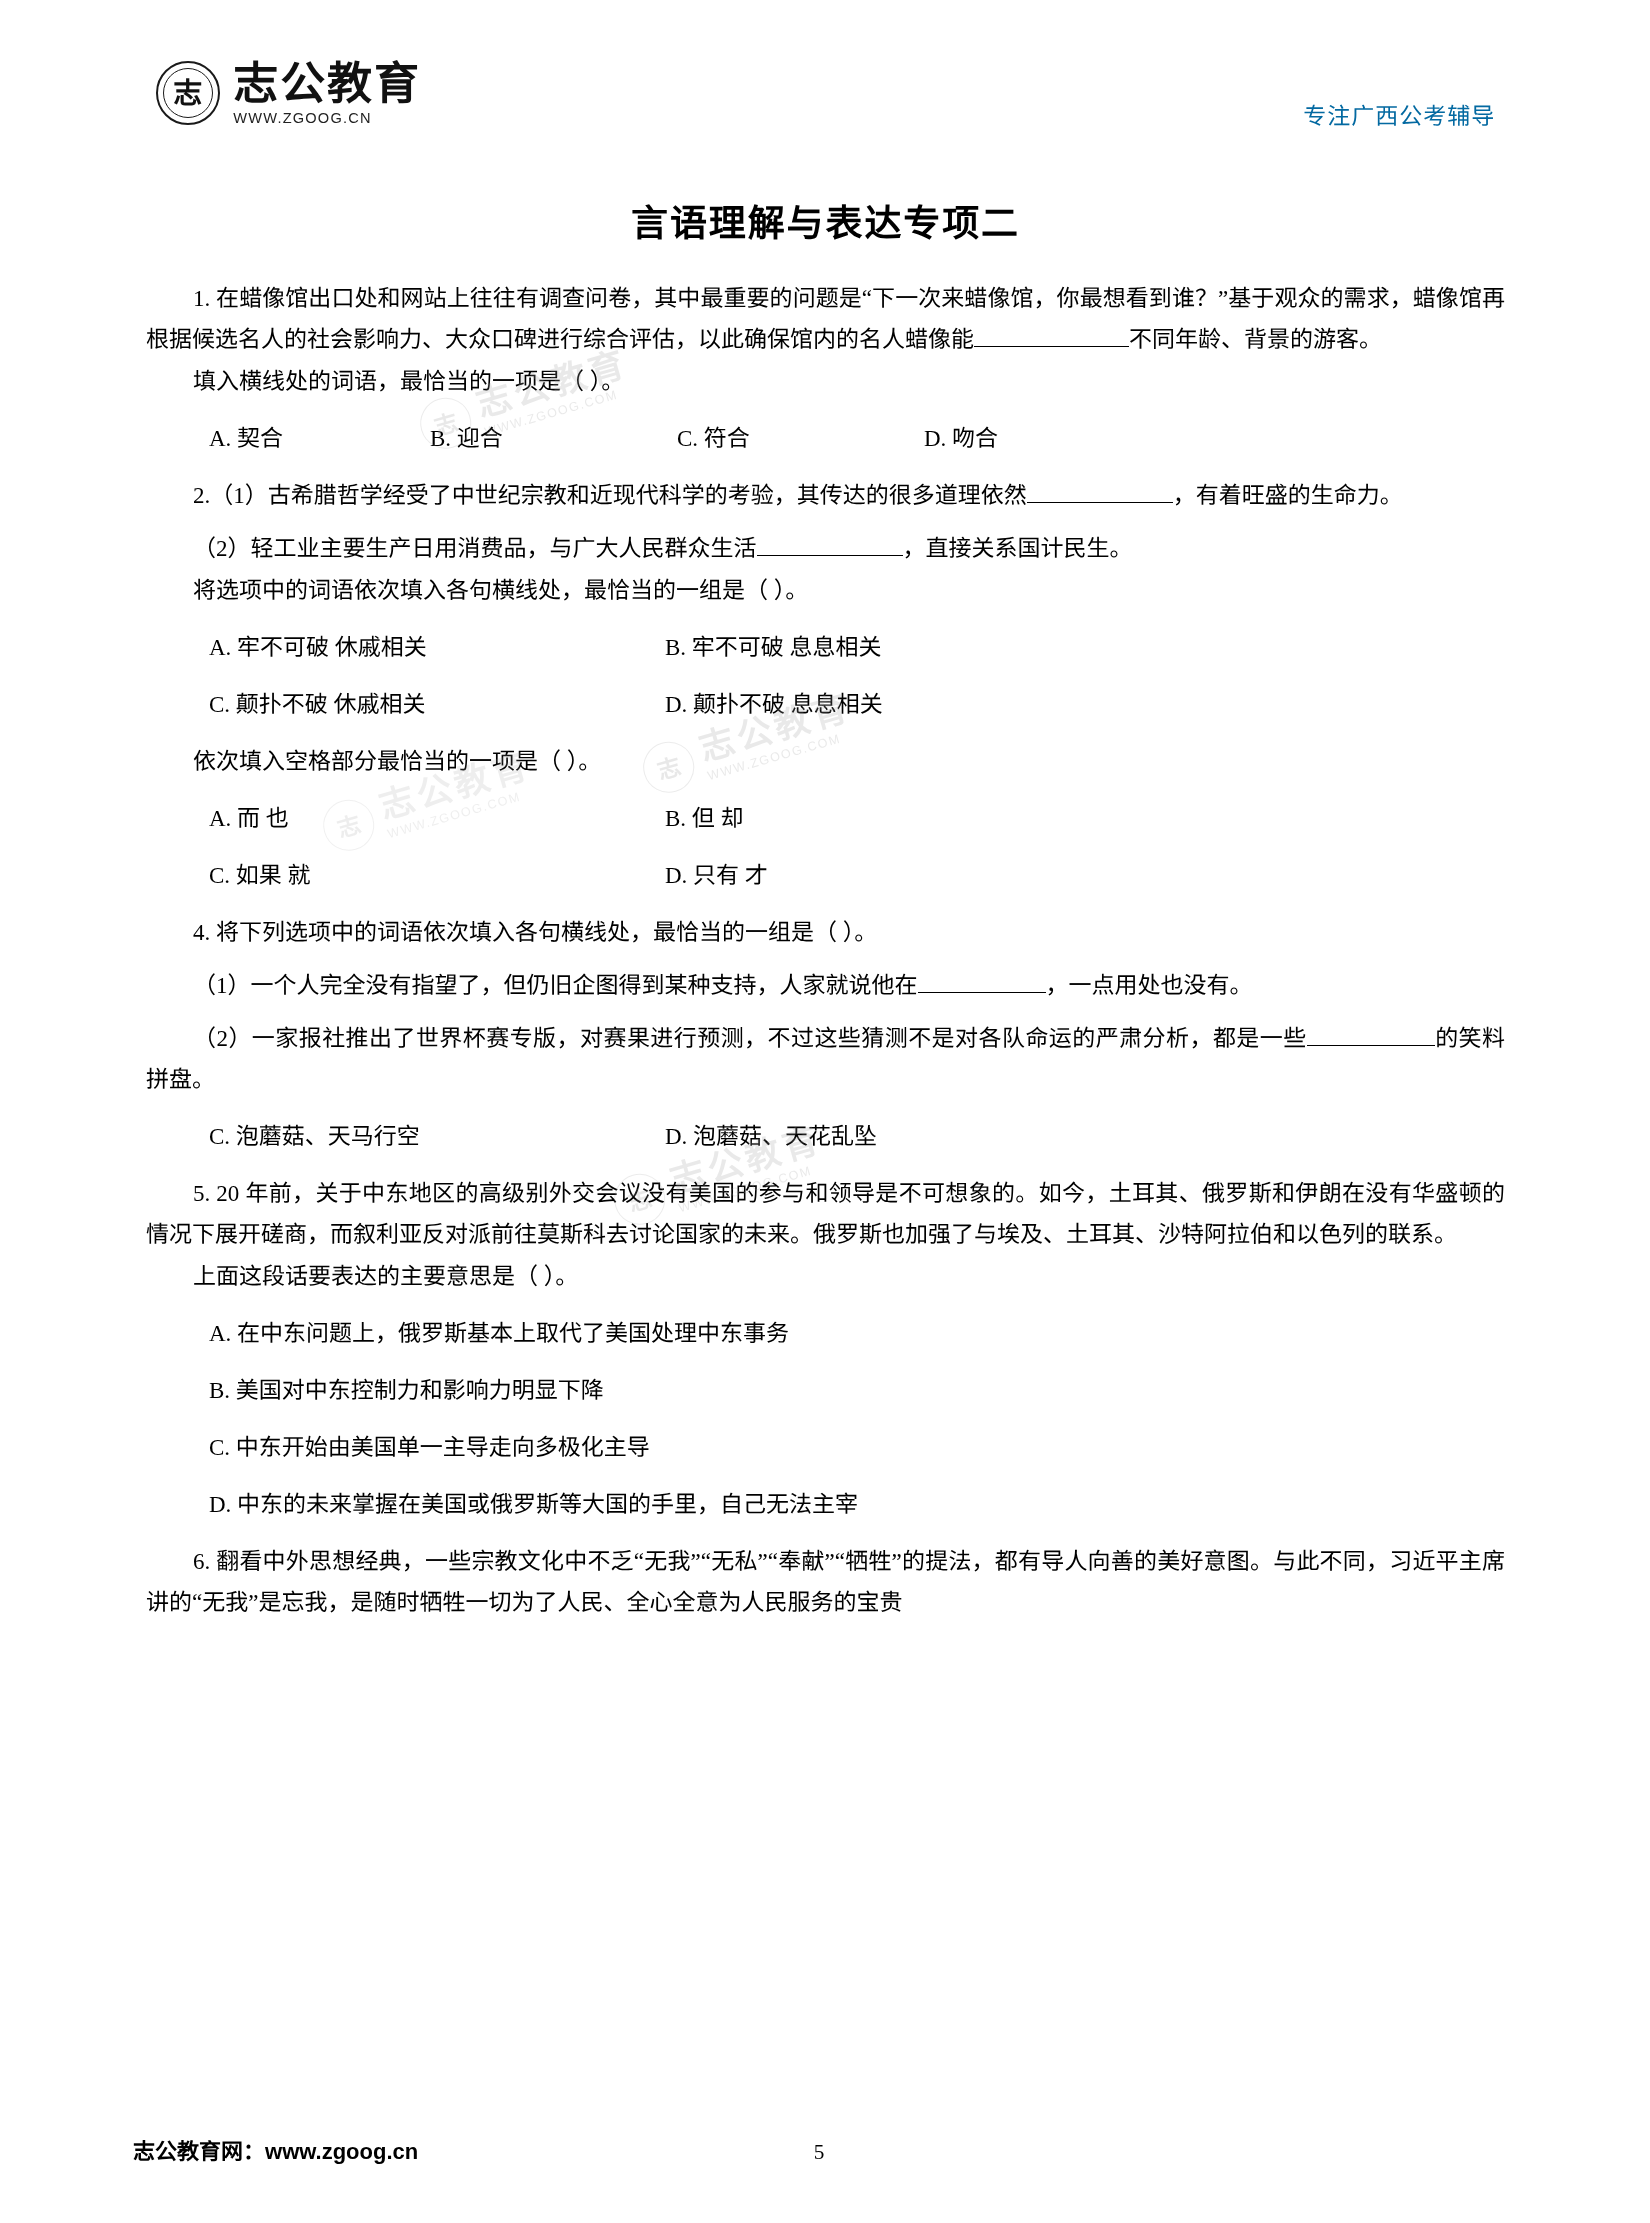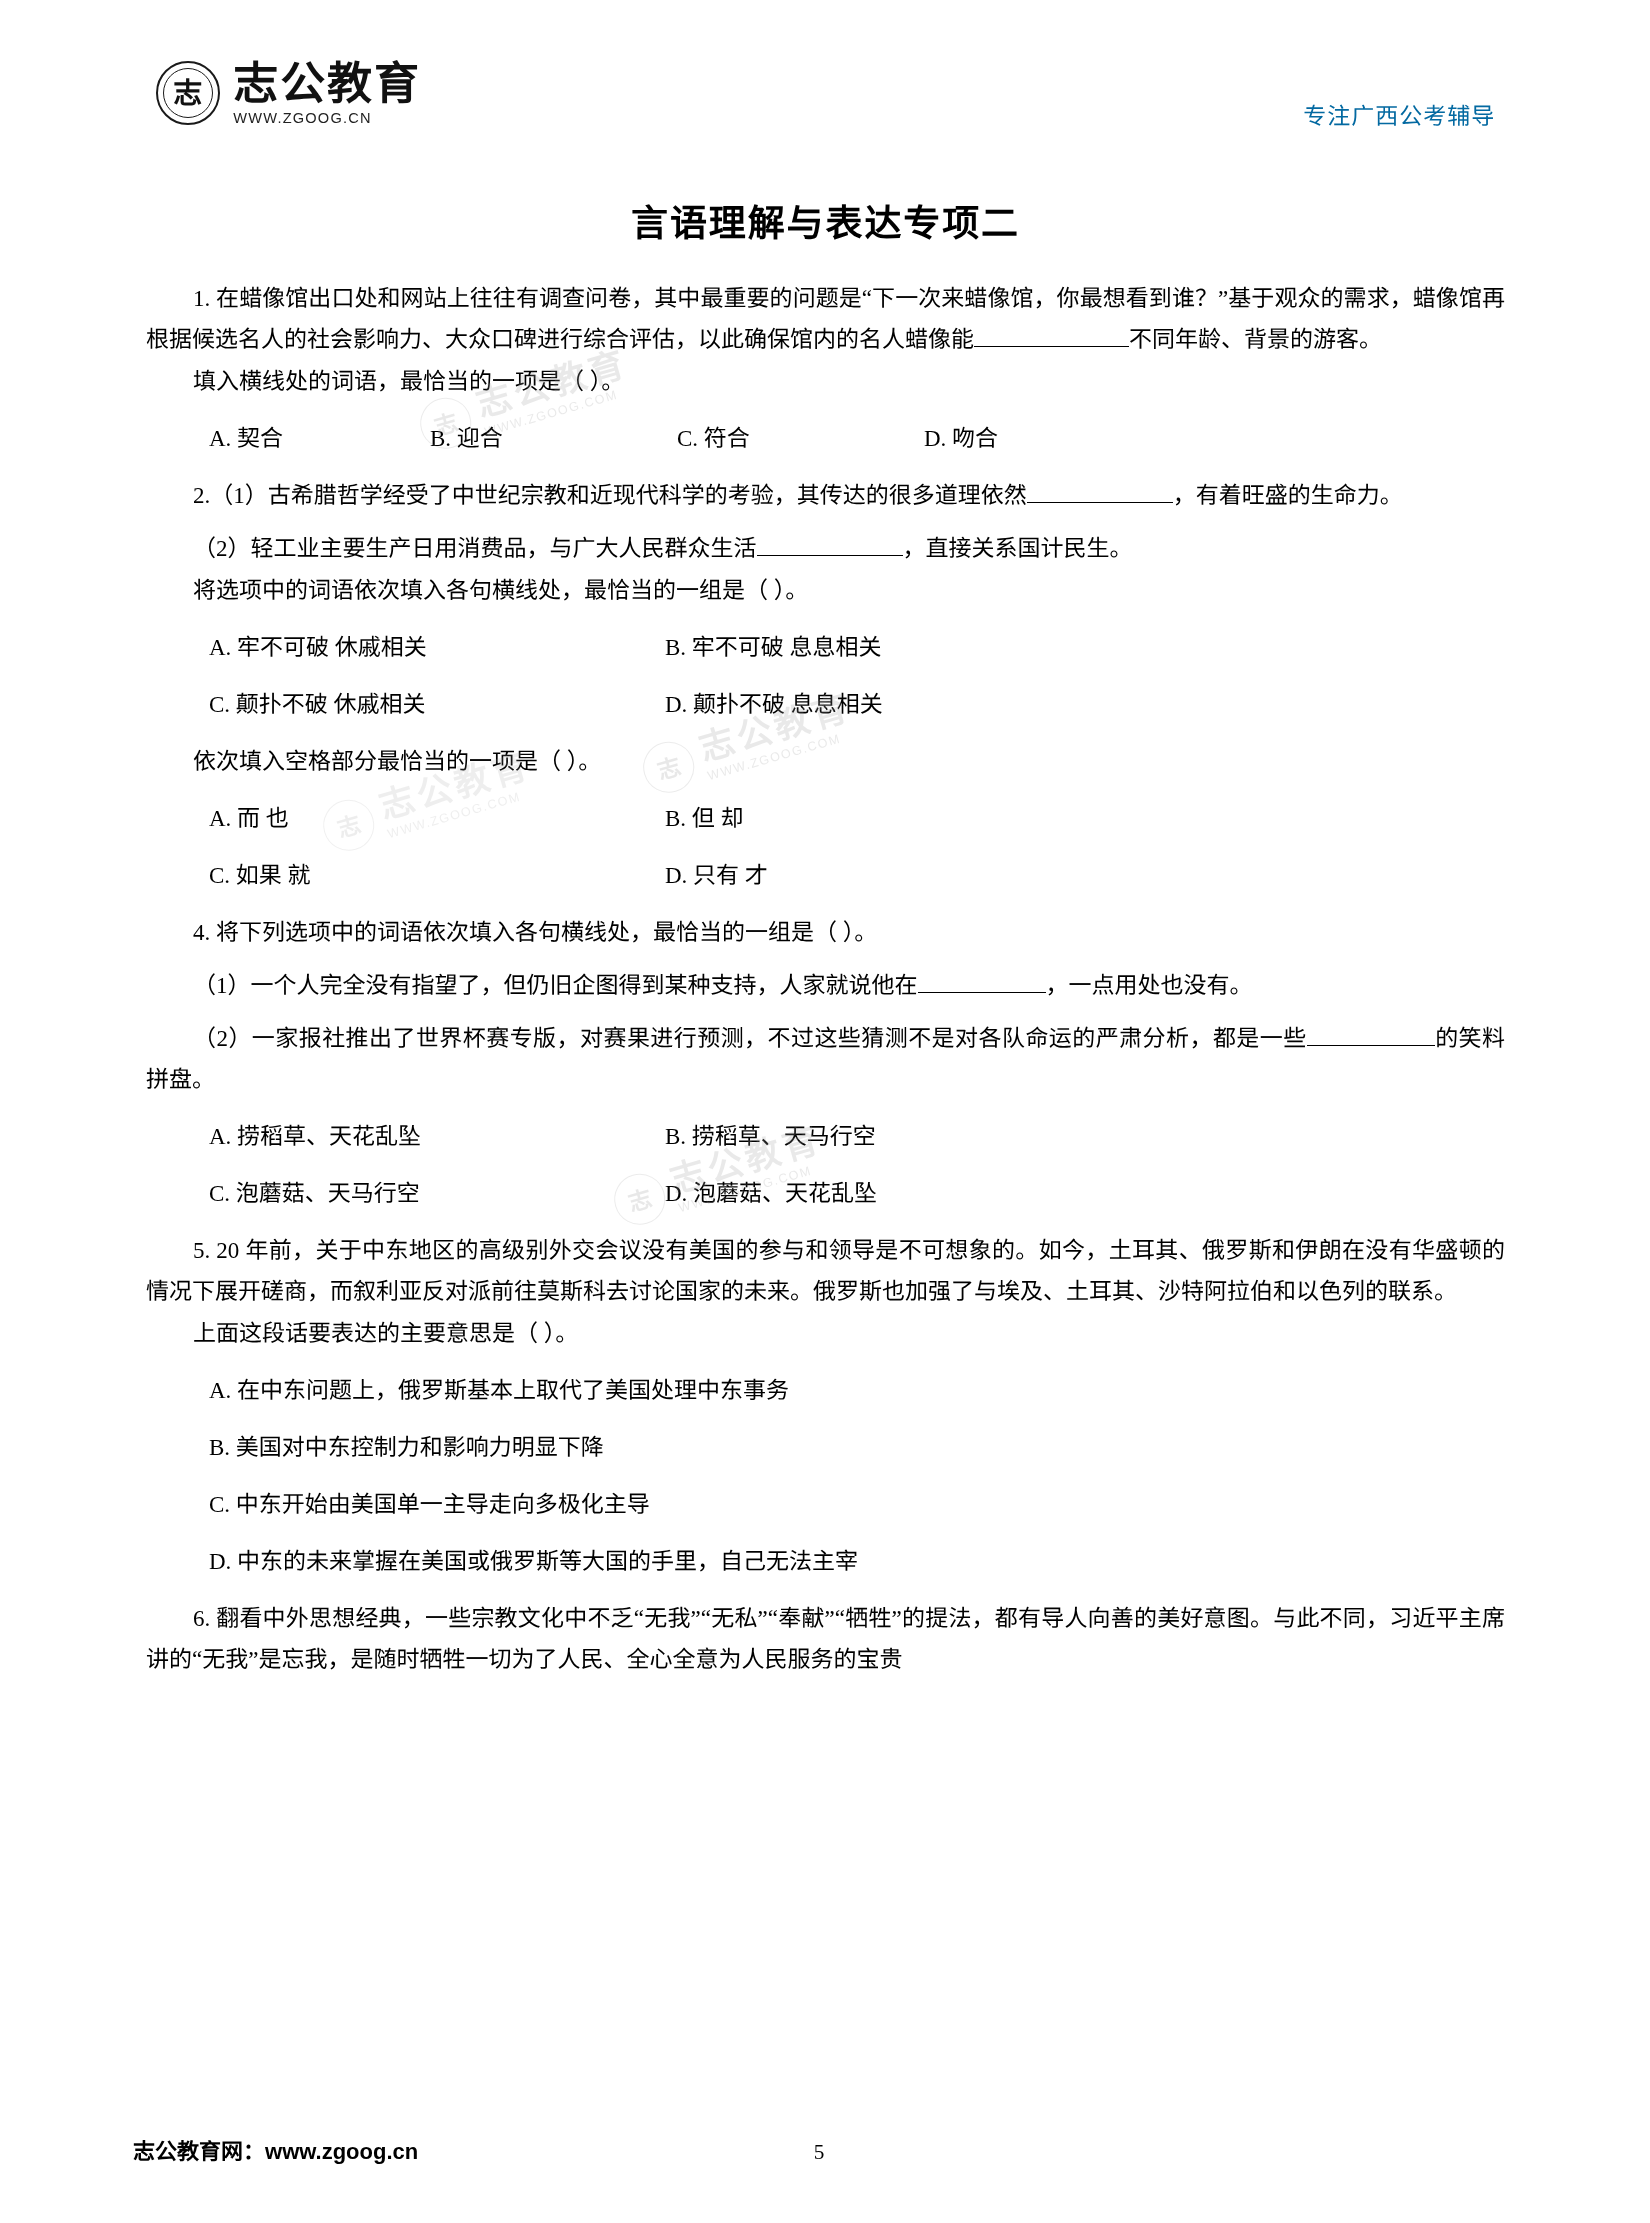--- a/index.html
+++ b/index.html
@@ -272,24 +272,20 @@
     </div>
     <div class="opt-row opt-2col">
       <span class="opt">C. 如果   就</span>
       <span class="opt">D. 只有   才</span>
     </div>
 
     <p class="para">4. 将下列选项中的词语依次填入各句横线处，最恰当的一组是（     ）。</p>
     <p class="sub"><span>（1）一个人完全没有指望了，但仍旧企图得到某种支持，人家就说他在</span><span class="blank w3"></span><span>，一点用处也没有。</span></p>
     <p class="sub"><span>（2）一家报社推出了世界杯赛专版，对赛果进行预测，不过这些猜测不是对各队命运的严肃分析，都是一些</span><span class="blank w3"></span><span>的笑料拼盘。</span></p>
     <div class="opt-row opt-2col">
-      <span class="opt">A. 捞稻草、天花乱坠</span>
-      <span class="opt">B. 捞稻草、天马行空</span>
-    </div>
-    <div class="opt-row opt-2col">
       <span class="opt">C. 泡蘑菇、天马行空</span>
       <span class="opt">D. 泡蘑菇、天花乱坠</span>
     </div>
 
     <p class="para">5. 20 年前，关于中东地区的高级别外交会议没有美国的参与和领导是不可想象的。如今，土耳其、俄罗斯和伊朗在没有华盛顿的情况下展开磋商，而叙利亚反对派前往莫斯科去讨论国家的未来。俄罗斯也加强了与埃及、土耳其、沙特阿拉伯和以色列的联系。</p>
     <p class="para">上面这段话要表达的主要意思是（     ）。</p>
     <div class="opt-list">
       <p>A. 在中东问题上，俄罗斯基本上取代了美国处理中东事务</p>
       <p>B. 美国对中东控制力和影响力明显下降</p>
       <p>C. 中东开始由美国单一主导走向多极化主导</p>

